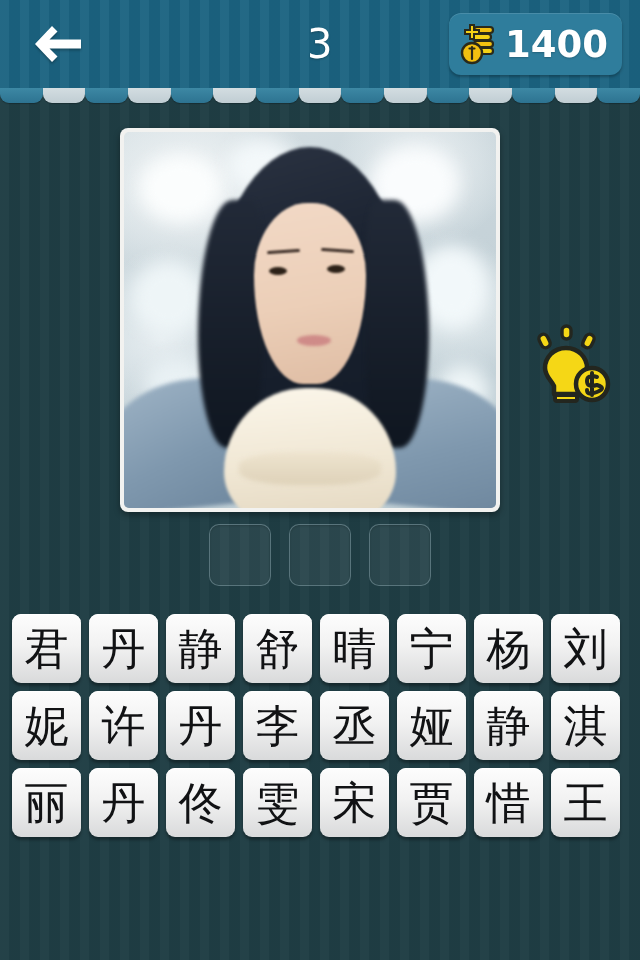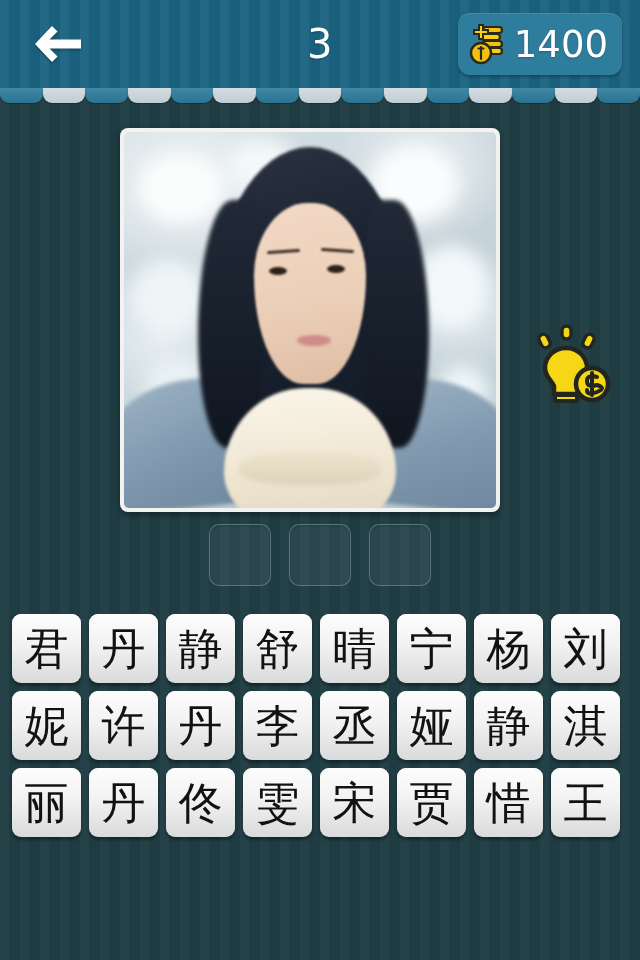--- a/index.html
+++ b/index.html
@@ -47,21 +47,21 @@
     position:absolute; right:18px; top:13px;
     height:62px; min-width:146px;
     background:#2f7d9c;
     border-radius:12px;
     box-shadow:0 2px 3px rgba(0,0,0,0.28), inset 0 1px 0 rgba(255,255,255,0.12);
     display:flex; align-items:center; padding:0 14px 0 8px;
     cursor:pointer;
   }
   #coin-badge .coin-icon { width:44px; height:44px; flex:0 0 44px; }
   #coin-count {
-    color:#ffffff; font-size:37px; font-weight:400;
+    color:#ffffff; font-size:37px; font-weight:700;
     margin-left:4px; line-height:1;
     text-shadow:0 1px 2px rgba(0,0,0,0.22);
   }
 
   
   #scallop {
     position:absolute; left:0; top:88px; width:640px; height:17px;
     display:flex; overflow:hidden;
   }
   #scallop .tab {

